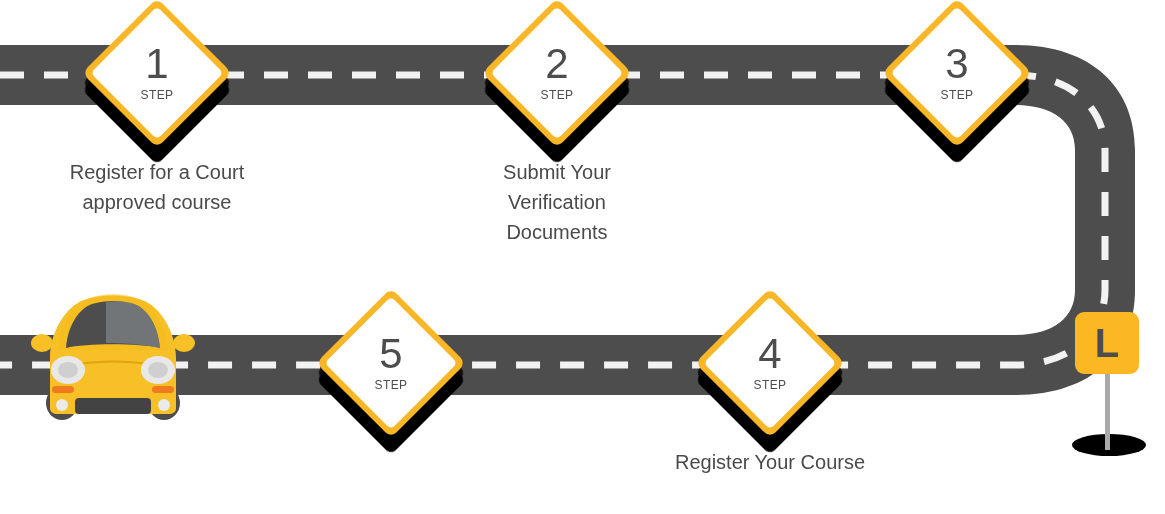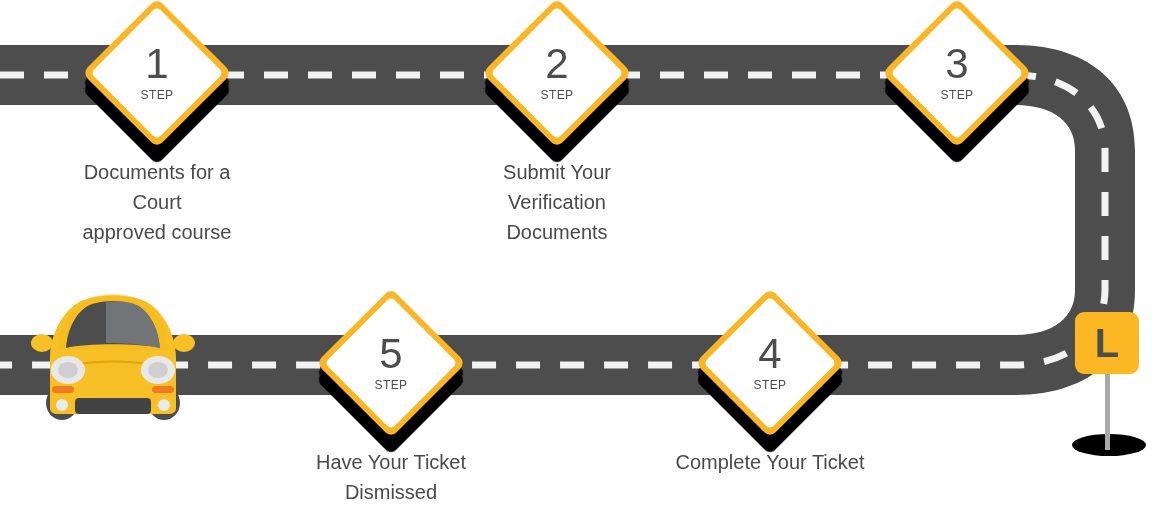--- a/index.html
+++ b/index.html
@@ -192,21 +192,21 @@
     <div class="diamond-wrap">
       <div class="diamond-shadow s1"></div>
       <div class="diamond-shadow s2"></div>
       <div class="diamond-border"></div>
       <div class="diamond-face"></div>
       <div class="diamond-text">
         <div class="step-number">1</div>
         <div class="step-word">STEP</div>
       </div>
     </div>
-    <div class="step-caption">Documents for a Court
+    <div class="step-caption">Register for a Court
 approved course</div>
   </div>
 
   <div class="step-node" style="left:457px; top:-1px;">
     <div class="diamond-wrap">
       <div class="diamond-shadow s1"></div>
       <div class="diamond-shadow s2"></div>
       <div class="diamond-border"></div>
       <div class="diamond-face"></div>
       <div class="diamond-text">
@@ -235,36 +235,34 @@
     <div class="diamond-wrap">
       <div class="diamond-shadow s1"></div>
       <div class="diamond-shadow s2"></div>
       <div class="diamond-border"></div>
       <div class="diamond-face"></div>
       <div class="diamond-text">
         <div class="step-number">4</div>
         <div class="step-word">STEP</div>
       </div>
     </div>
-    <div class="step-caption">Complete Your Ticket</div>
+    <div class="step-caption">Register Your Course</div>
   </div>
 
   <div class="step-node" style="left:291px; top:289px;">
     <div class="diamond-wrap">
       <div class="diamond-shadow s1"></div>
       <div class="diamond-shadow s2"></div>
       <div class="diamond-border"></div>
       <div class="diamond-face"></div>
       <div class="diamond-text">
         <div class="step-number">5</div>
         <div class="step-word">STEP</div>
       </div>
     </div>
-    <div class="step-caption">Have Your Ticket
-Dismissed</div>
   </div>
 
   <div id="l-sign">
     <div id="l-sign-shadow"></div>
     <div id="l-sign-pole"></div>
     <div id="l-sign-plate">
       <span id="l-sign-letter">L</span>
     </div>
   </div>
 

